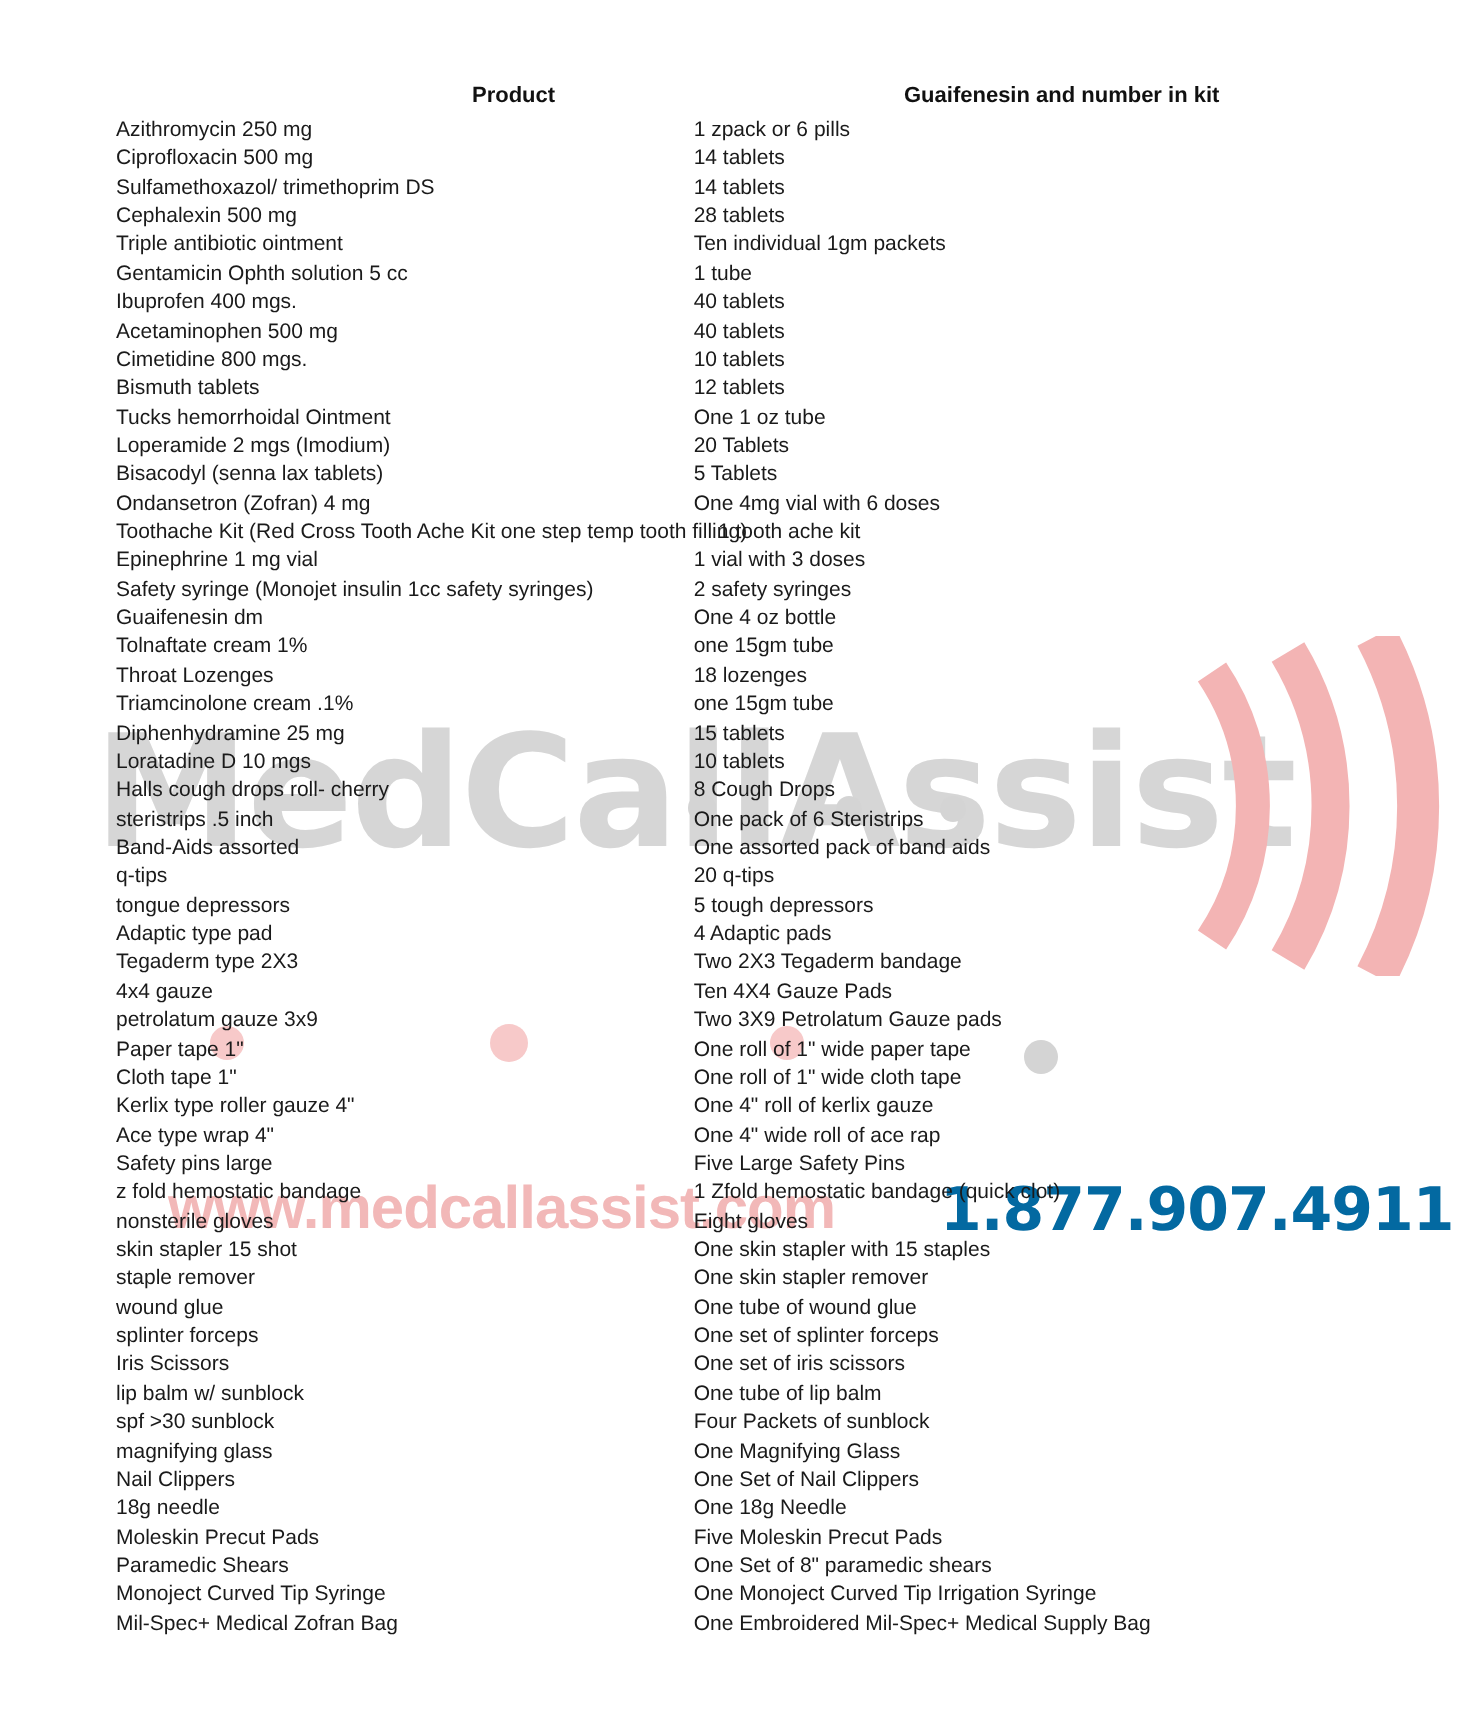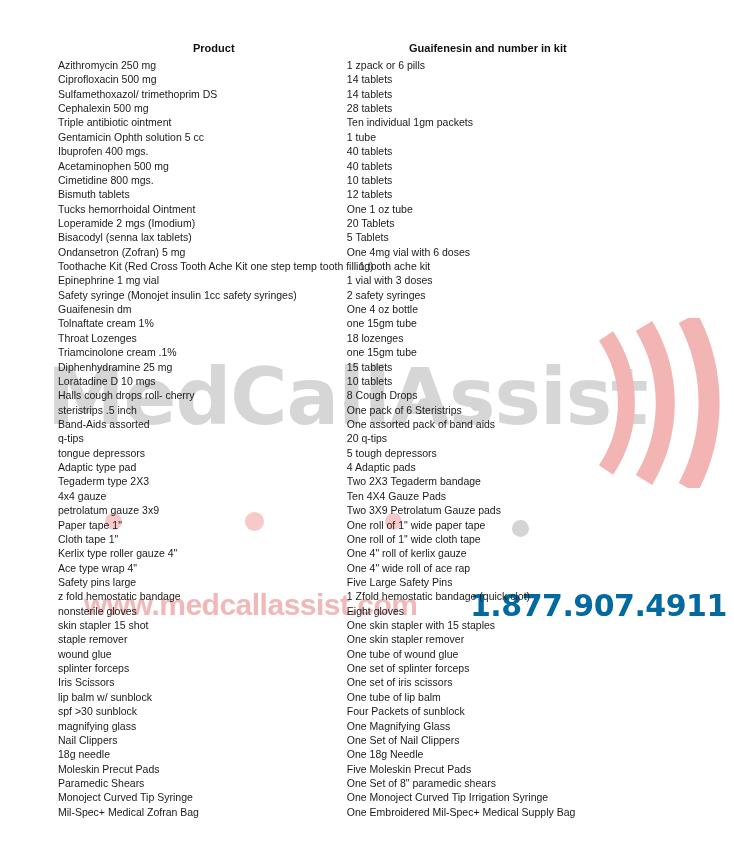--- a/index.html
+++ b/index.html
@@ -69,20 +69,21 @@
     position: absolute;
     border-radius: 50%;
   }
   .wm-dot.pink  { background: #f7c9c9; }
   .wm-dot.gray  { background: #d4d4d4; }
 
   
   #content {
     position: relative;
     z-index: 2;
+    padding-left: 43px;
   }
   .table-header {
     position: relative;
     height: 22px;
   }
   .th {
     position: absolute;
     font-size: 11px;
     font-weight: 700;
     color: #111;
@@ -203,21 +204,21 @@
       </div>
       <div class="row">
         <div class="cell product">Loperamide 2 mgs (Imodium)</div>
         <div class="cell description">20 Tablets</div>
       </div>
       <div class="row">
         <div class="cell product">Bisacodyl (senna lax tablets)</div>
         <div class="cell description">5 Tablets</div>
       </div>
       <div class="row">
-        <div class="cell product">Ondansetron (Zofran)  5 mg</div>
+        <div class="cell product">Ondansetron (Zofran)  4 mg</div>
         <div class="cell description">One 4mg vial with 6 doses</div>
       </div>
       <div class="row">
         <div class="cell product">Toothache Kit (Red Cross Tooth Ache Kit one step temp tooth filling)</div>
         <div class="cell description">1 tooth ache kit</div>
       </div>
       <div class="row">
         <div class="cell product">Epinephrine 1 mg vial</div>
         <div class="cell description">1 vial with 3 doses</div>
       </div>

